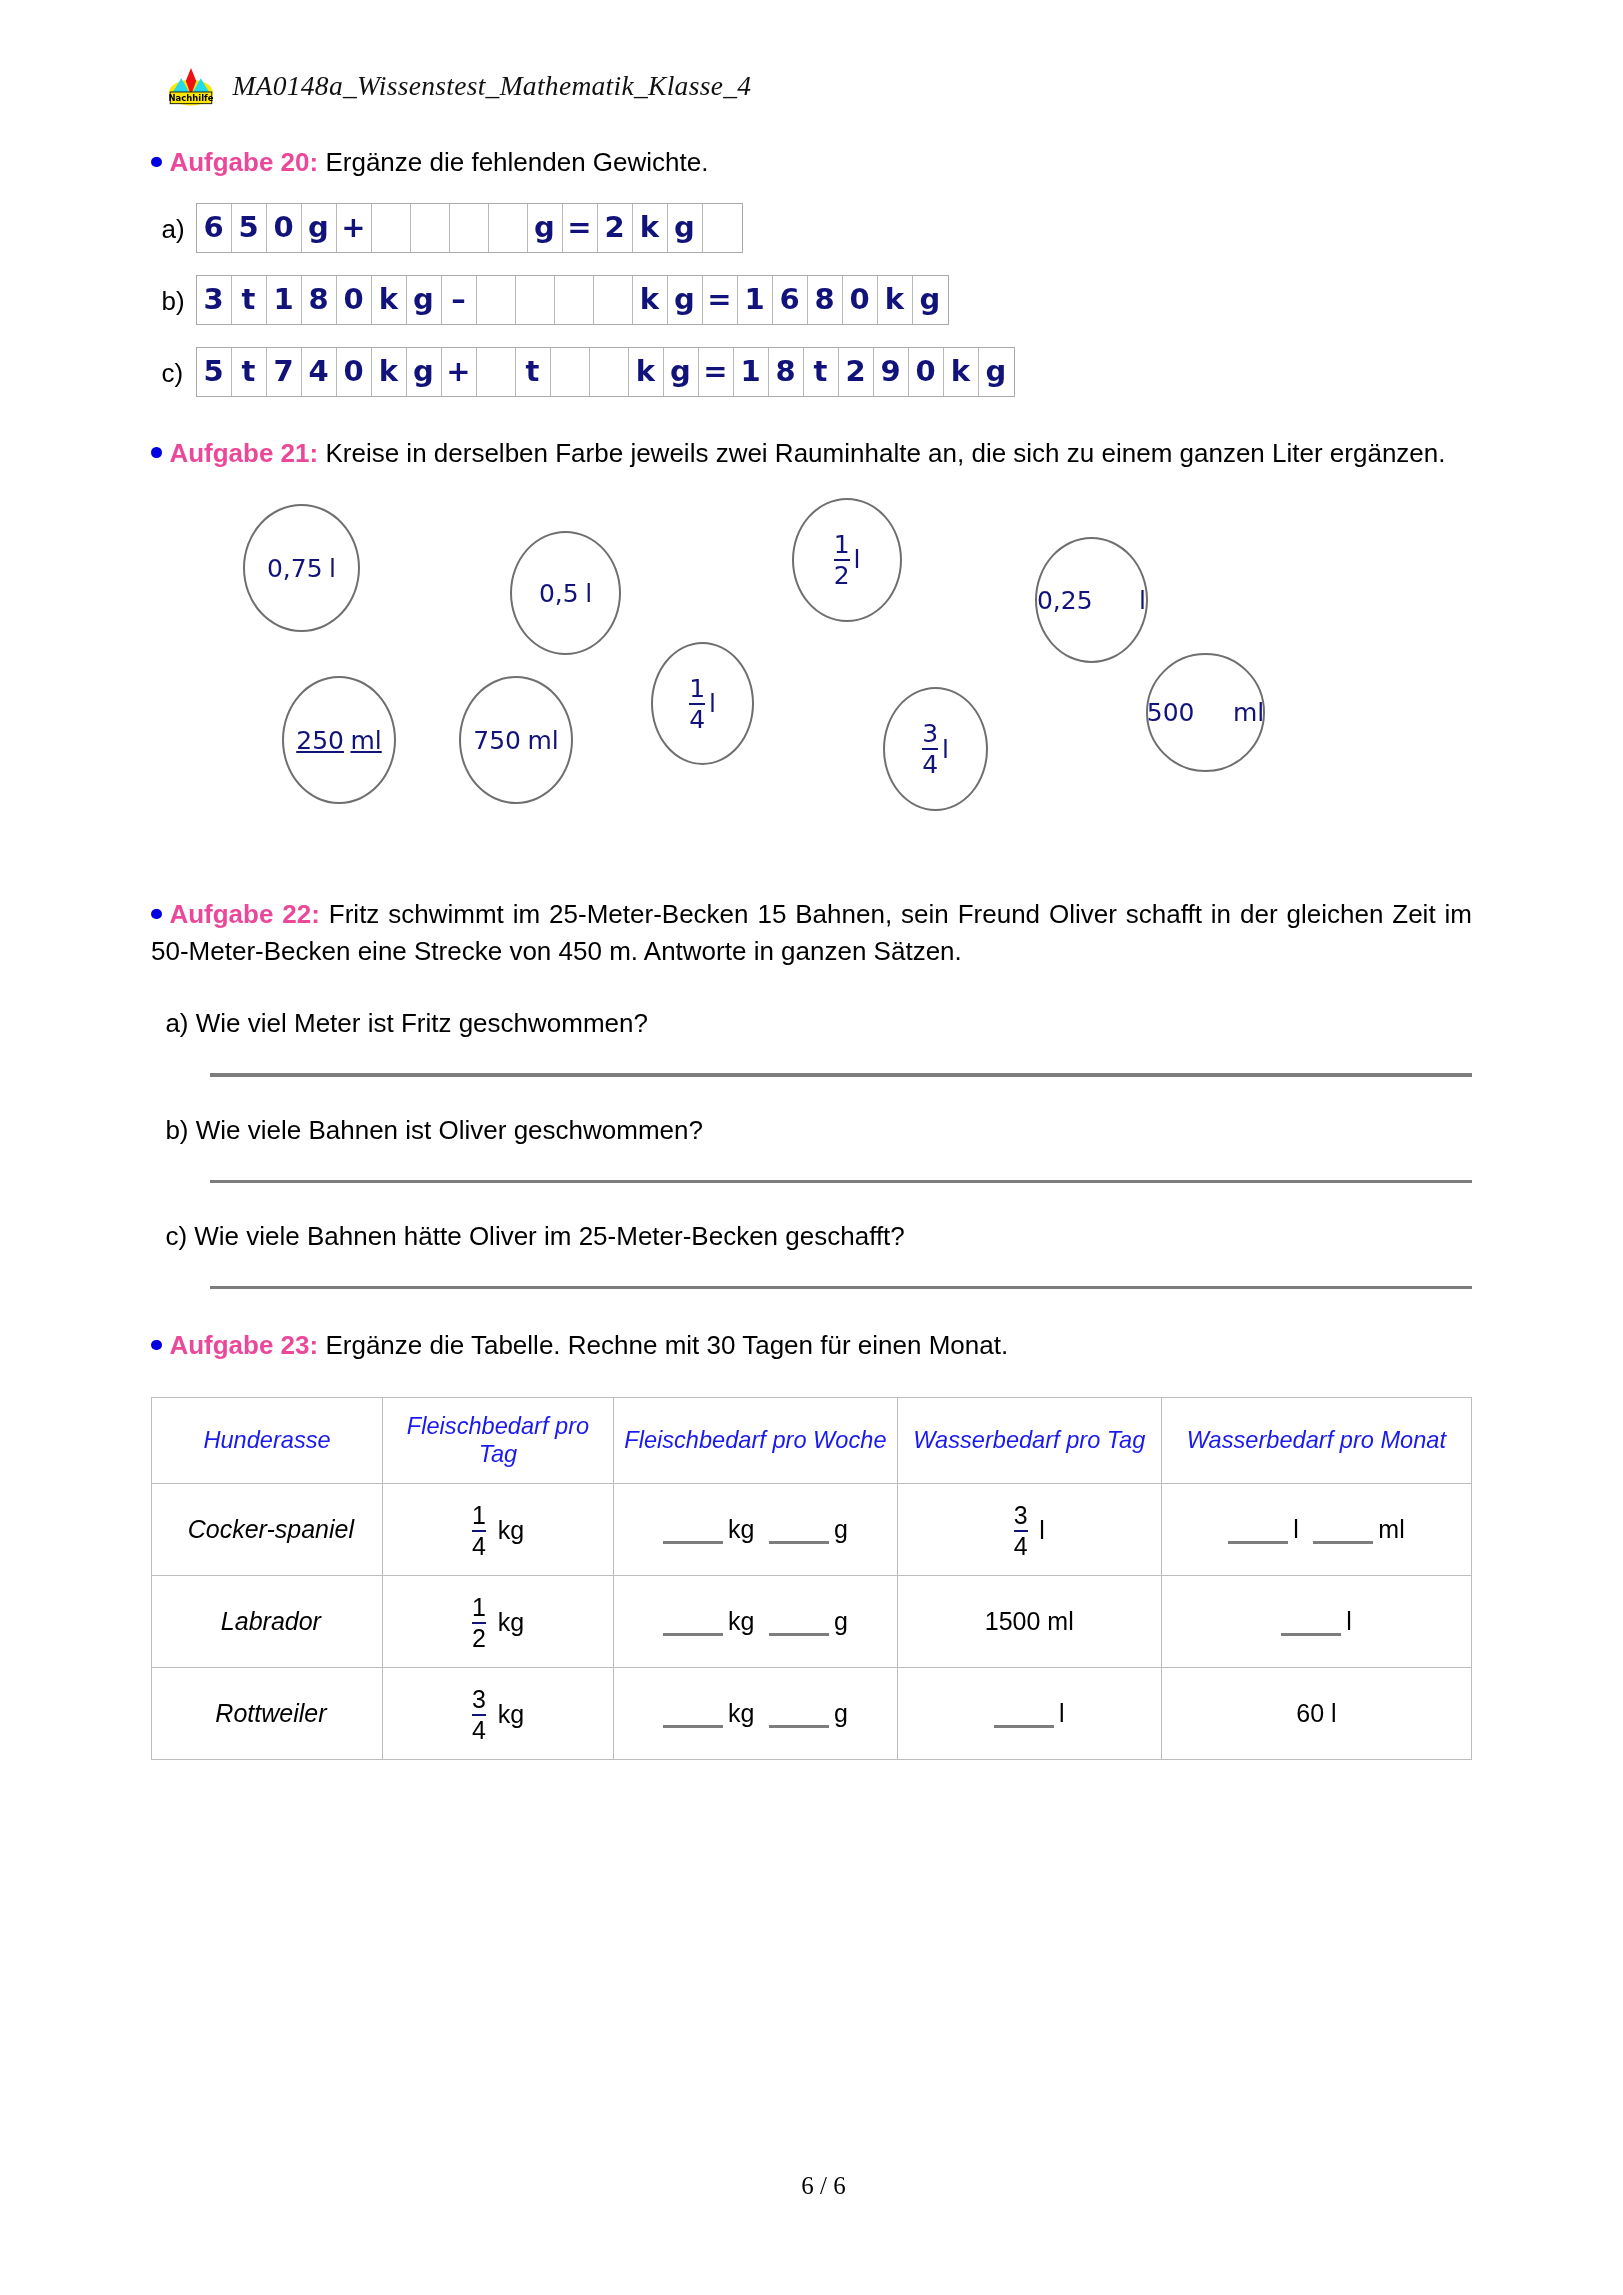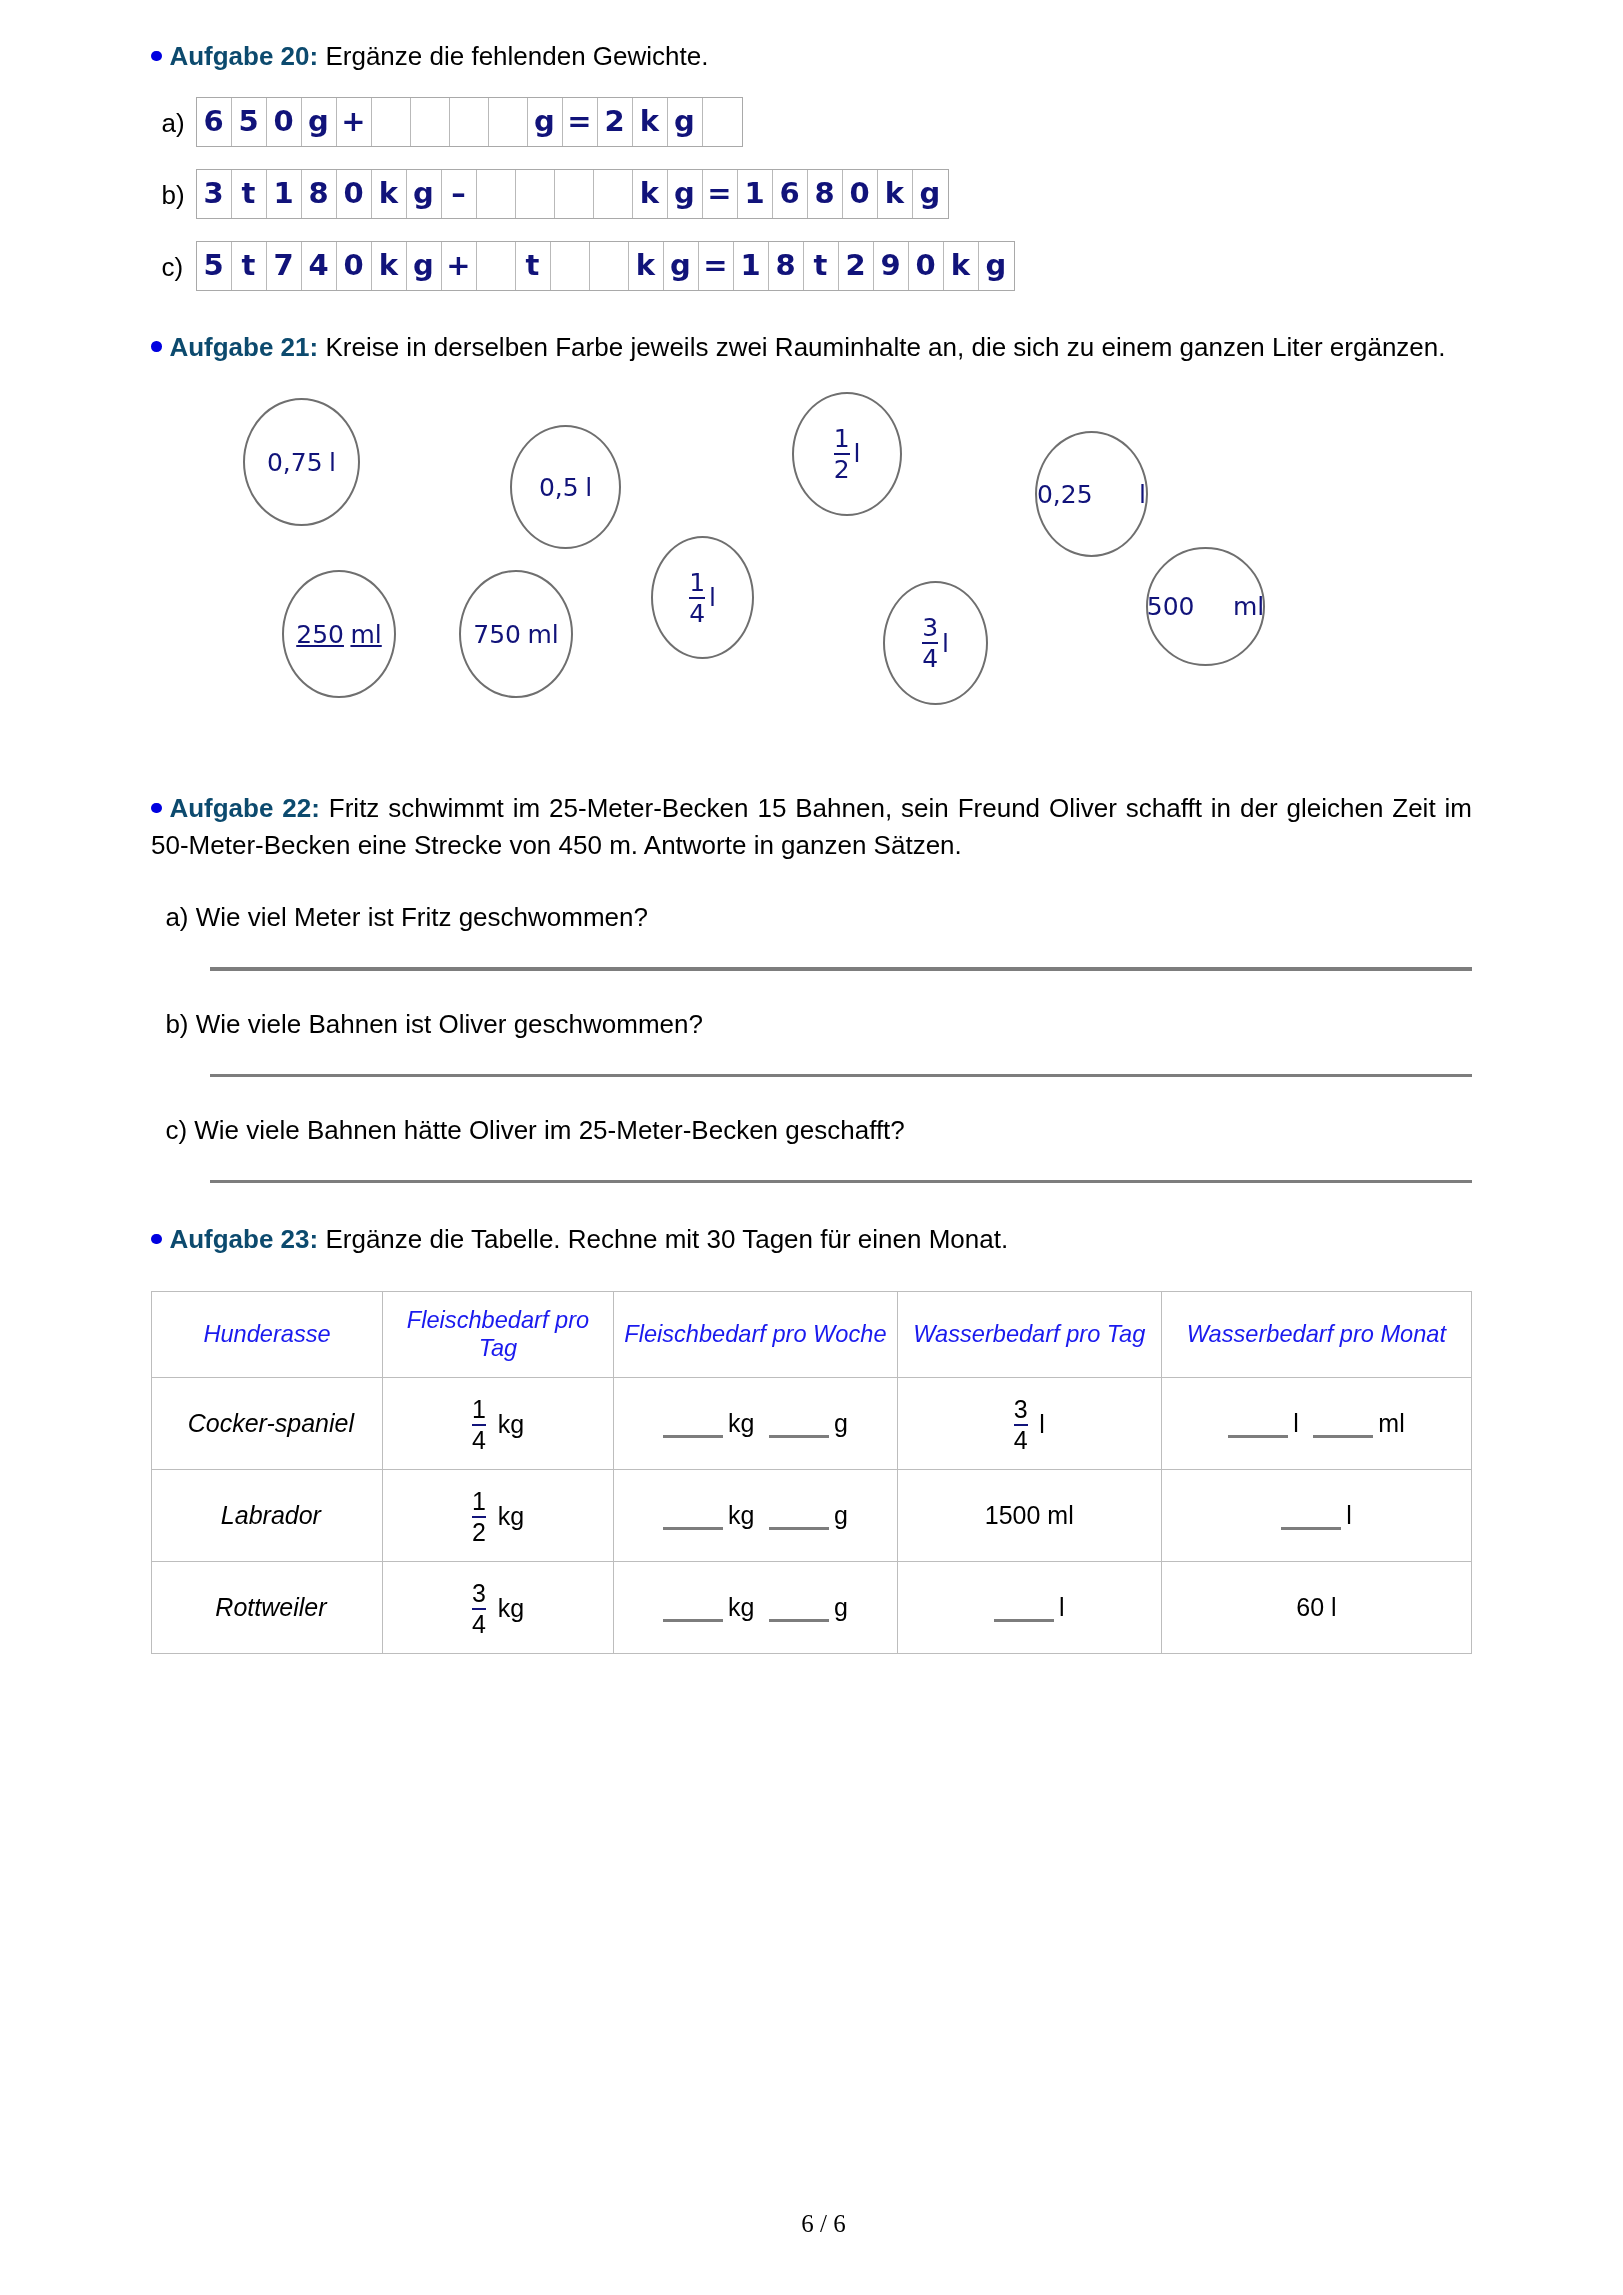--- a/index.html
+++ b/index.html
@@ -61,21 +61,21 @@
     display: inline-block;
     width: 10.5px;
     height: 10.5px;
     border-radius: 50%;
     background: #0000e0;
     margin-right: 7.9px;
     margin-bottom: 4.6px;
     vertical-align: middle;
   }
   .task-label {
-    color: #0c4a6e;
+    color: #ec4899;
     font-weight: bold;
   }
   .task-text { color: #000000; }
 
   
   .grid-row {
     display: flex;
     align-items: flex-end;
     margin-top: 22px;
     padding-left: 10.5px;
@@ -222,20 +222,33 @@
     font-size: 25px;
     color: #000000;
     margin-left: 24px;
   }
 </style>
 </head>
 <body>
 
 <div class="page">
 
+  <div class="header">
+    <div class="logo">
+      <svg width="48" height="41" viewBox="0 0 74 62">
+        <ellipse cx="37" cy="42" rx="34" ry="20" fill="#ffe800"></ellipse>
+        <path d="M6 46 L22 20 L37 46 Z" fill="#24d9e8"></path>
+        <path d="M37 46 L52 20 L68 46 Z" fill="#24d9e8"></path>
+        <path d="M37 46 L29 24 L37 4 L45 24 Z" fill="#ee1111"></path>
+        <rect x="5" y="41" width="64" height="18" fill="#ffe800" stroke="#111111" stroke-width="1.4"></rect>
+        <text x="37" y="55" font-family="DejaVu Sans, sans-serif" font-size="13" font-weight="bold" fill="#000000" text-anchor="middle">Nachhilfe</text>
+      </svg>
+    </div>
+    <div class="header-title">MA0148a_Wissenstest_Mathematik_Klasse_4</div>
+  </div>
 
   <div class="task">
     <div class="task-head">
       <span class="bullet"></span><span class="task-label">Aufgabe 20:</span>
       <span class="task-text">Ergänze die fehlenden Gewichte.</span>
     </div>
     <div id="t20rows">
         <div class="grid-row">
           <div class="row-letter">a)</div>
           <div class="cellgrid">

